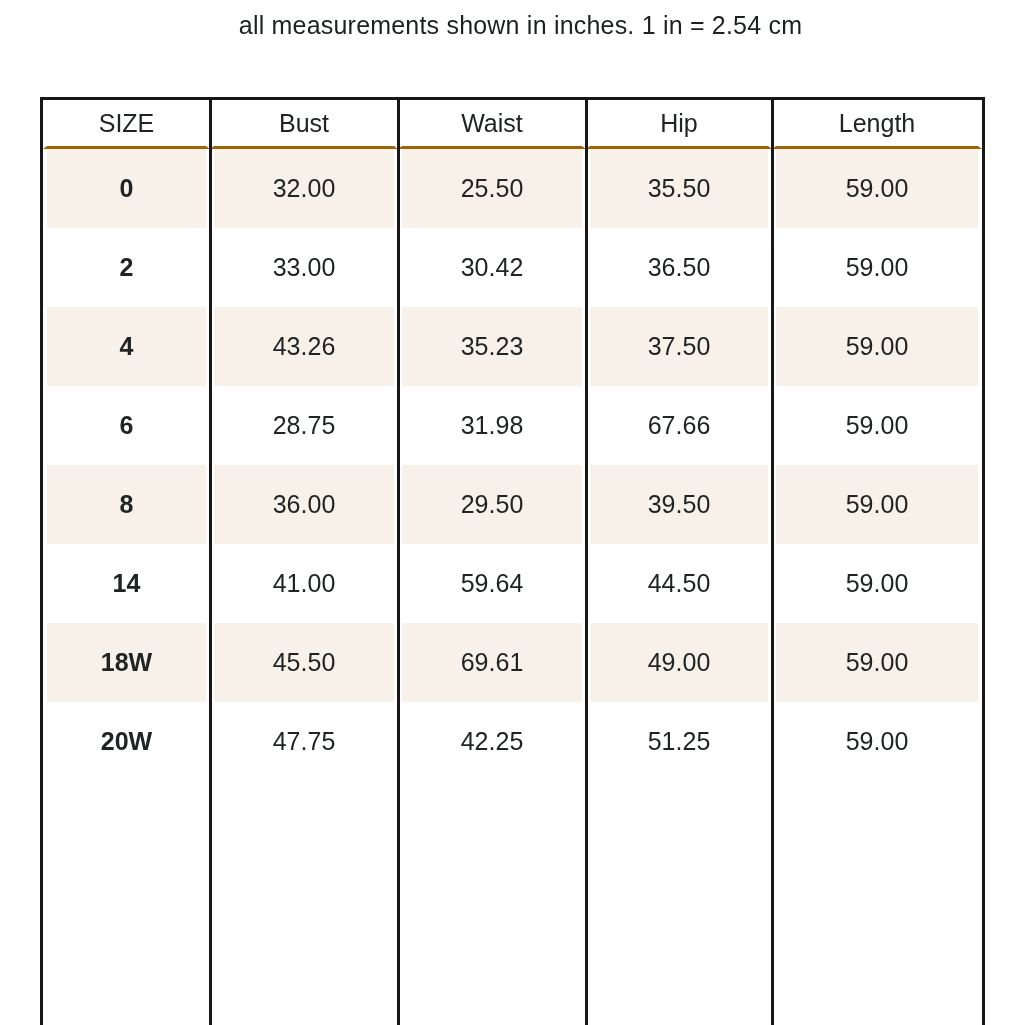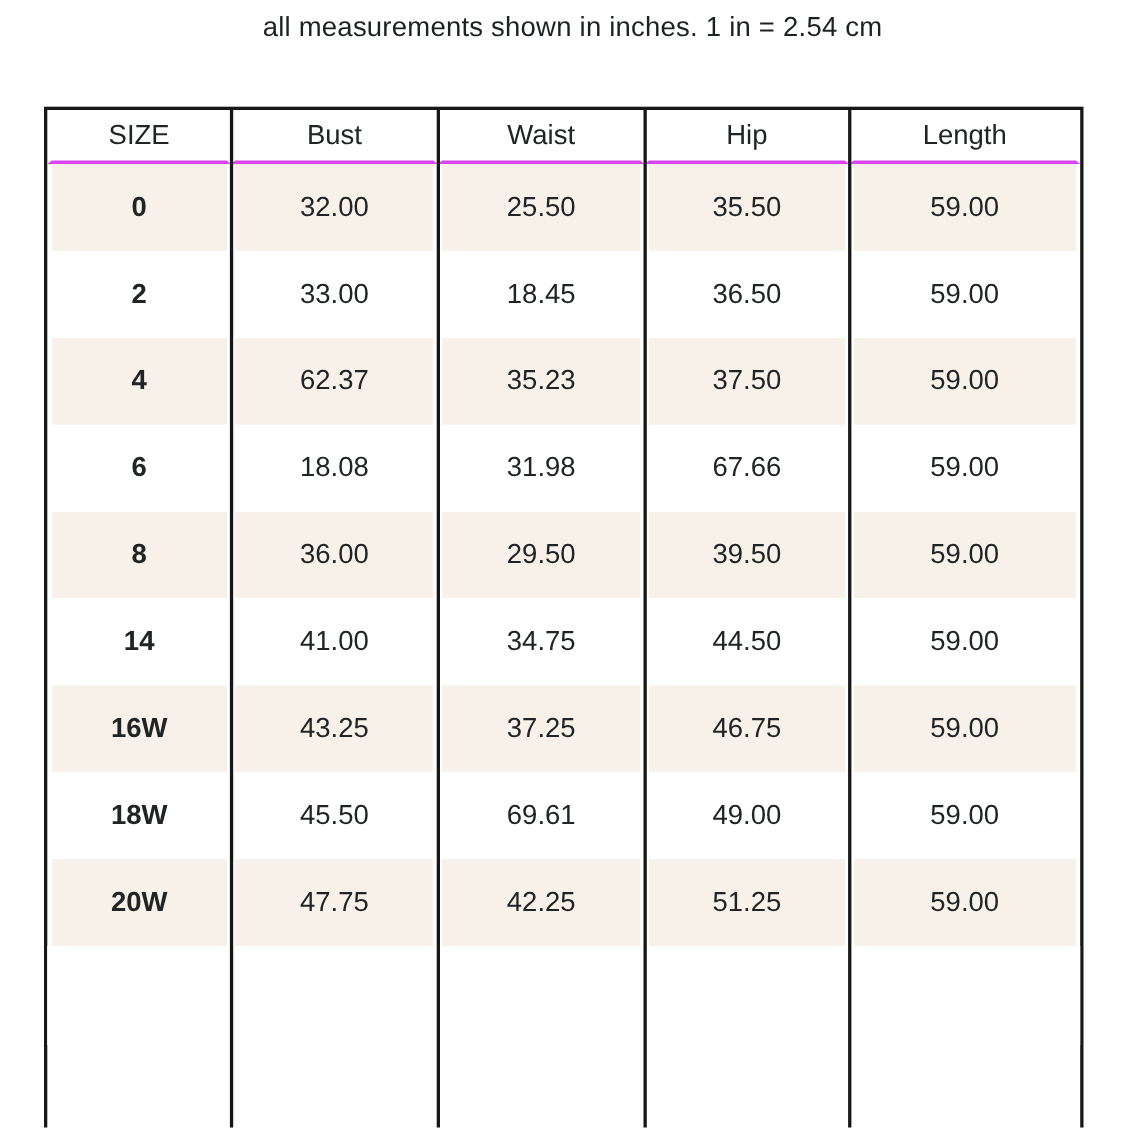--- a/index.html
+++ b/index.html
@@ -48,21 +48,21 @@
     font-size: 25px;
     color: #212425;
     background: #ffffff;
     border-left: 4px solid transparent;   
     border-right: 4px solid transparent;
     background-clip: padding-box;
   }
   thead th {
     height: 46px;
     font-weight: normal;
-    border-bottom: 3px solid #d946ef;
+    border-bottom: 3px solid #a16207;
     margin-left: 47px;
   }
   tbody td { height: 79px; }
   tbody tr:nth-child(odd) td { background: #f7f1e9; background-clip: padding-box; }
   tbody tr.cutoff td { background: #ffffff; height: 90px; }
   td.size-col { font-weight: bold; }
 
   .vline {
     position: absolute;
     top: 0;
@@ -104,57 +104,50 @@
         <tr>
           <td class="size-col">0</td>
           <td>32.00</td>
           <td>25.50</td>
           <td>35.50</td>
           <td>59.00</td>
         </tr>
         <tr>
           <td class="size-col">2</td>
           <td>33.00</td>
-          <td>18.45</td>
+          <td>30.42</td>
           <td>36.50</td>
           <td>59.00</td>
         </tr>
         <tr>
           <td class="size-col">4</td>
-          <td>62.37</td>
+          <td>43.26</td>
           <td>35.23</td>
           <td>37.50</td>
           <td>59.00</td>
         </tr>
         <tr>
           <td class="size-col">6</td>
-          <td>18.08</td>
+          <td>28.75</td>
           <td>31.98</td>
           <td>67.66</td>
           <td>59.00</td>
         </tr>
         <tr>
           <td class="size-col">8</td>
           <td>36.00</td>
           <td>29.50</td>
           <td>39.50</td>
           <td>59.00</td>
         </tr>
         <tr>
           <td class="size-col">14</td>
           <td>41.00</td>
-          <td>34.75</td>
+          <td>59.64</td>
           <td>44.50</td>
-          <td>59.00</td>
-        </tr>
-        <tr>
-          <td class="size-col">16W</td>
-          <td>43.25</td>
-          <td>37.25</td>
-          <td>46.75</td>
           <td>59.00</td>
         </tr>
         <tr>
           <td class="size-col">18W</td>
           <td>45.50</td>
           <td>69.61</td>
           <td>49.00</td>
           <td>59.00</td>
         </tr>
         <tr>

